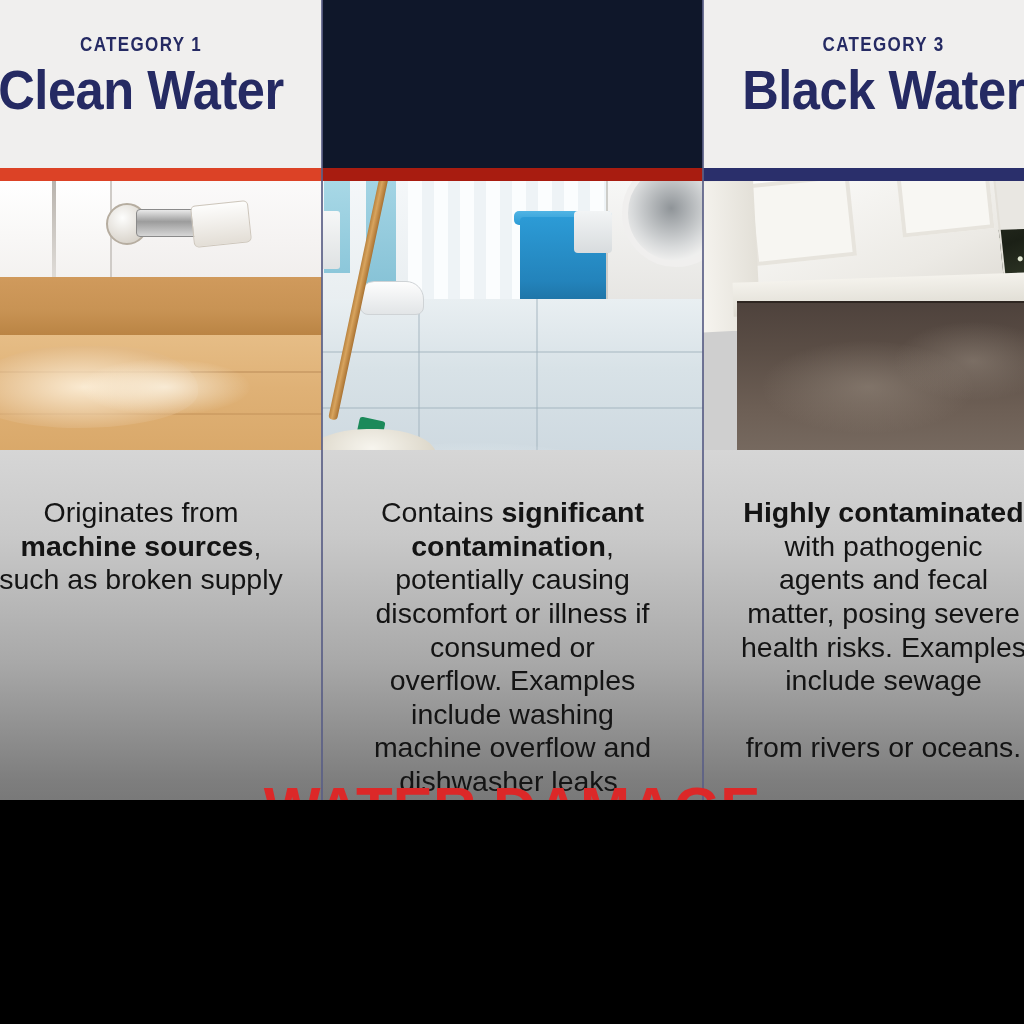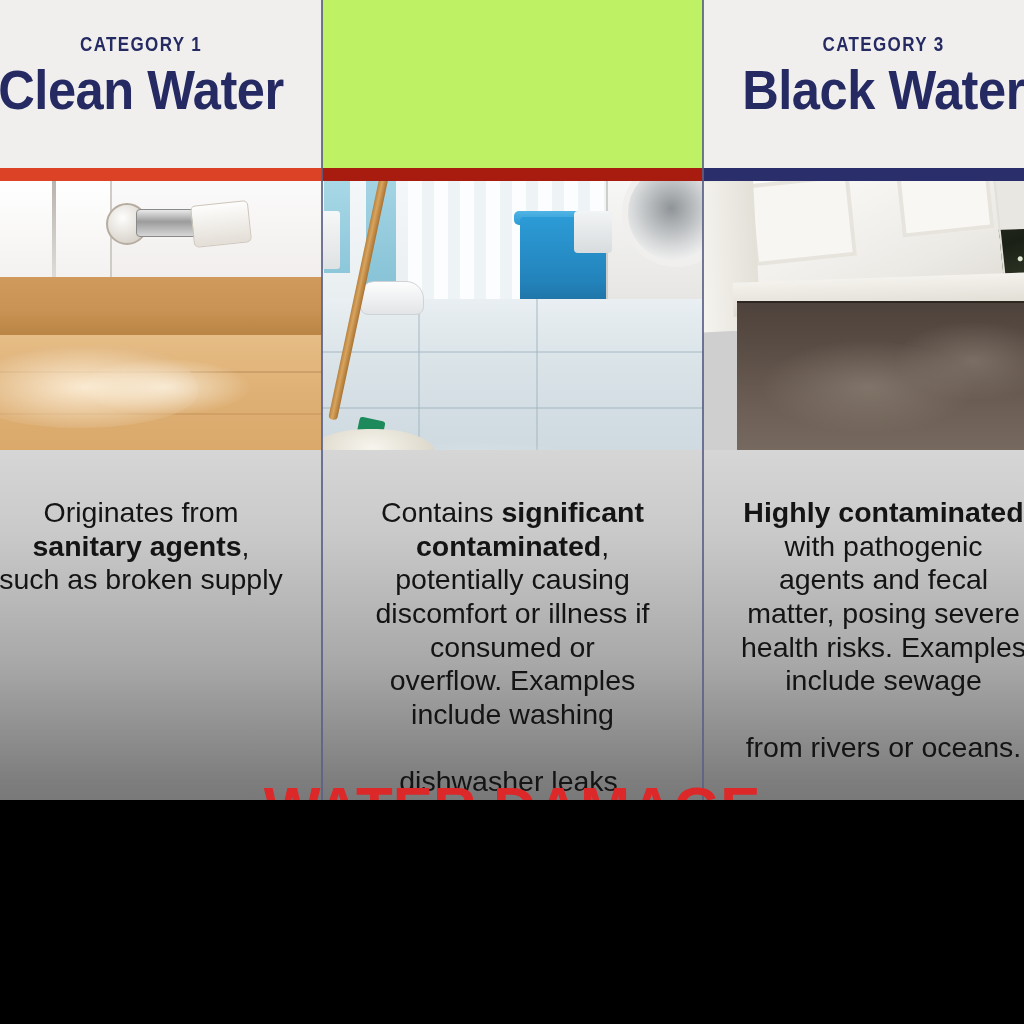--- a/index.html
+++ b/index.html
@@ -1,17 +1,17 @@
 <!DOCTYPE html>
 <html><head>
 <meta charset="utf-8">
 <style>
   html,body{margin:0;padding:0;background:#000;}
   body{width:1024px;height:1024px;overflow:hidden;font-family:"Liberation Sans",sans-serif;}
-  #stage{position:relative;width:1024px;height:800px;overflow:hidden;background:#bef264;}
+  #stage{position:relative;width:1024px;height:800px;overflow:hidden;background:#0f172a;}
 
   
   .col{position:absolute;top:0;bottom:0;overflow:hidden;}
   #col1{left:-40px;width:362px;}
   #col2{left:322px;width:381px;}
   #col3{left:703px;width:361px;}
 
   .divider{position:absolute;top:0;height:838px;width:2px;background:#5b5f86;z-index:6;opacity:.85;}
   #div1{left:321px;}
   #div2{left:702px;}
@@ -202,21 +202,21 @@
       <div class="ph" id="p1-knob"></div>
       <div class="ph" id="p1-skirt"></div>
       <div class="ph" id="p1-floor"></div>
       <div class="ph" id="p1-grain1"></div>
       <div class="ph" id="p1-grain2"></div>
       <div class="ph" id="p1-pool"></div>
       <div class="ph" id="p1-pool2"></div>
     </div>
 
     <div class="panel">
-      <p><span>Originates from</span><br><b>sanitary agents</b><span>,</span><br><span>such as broken supply</span><br></p>
+      <p><span>Originates from</span><br><b>machine sources</b><span>,</span><br><span>such as broken supply</span><br></p>
     </div>
   </div>
 
   <div class="col" id="col2">
     <div class="bar" style="background:#a81c10"></div>
 
     <div class="photo">
       <div class="ph" id="p2-bg"></div>
       <div class="ph" id="p2-curtain"></div>
       <div class="ph" id="p2-washer"></div>
@@ -234,21 +234,21 @@
       <div class="ph p2-gline" style="left:96px;top:118px;width:2px;height:156px;"></div>
       <div class="ph p2-gline" style="left:214px;top:118px;width:2px;height:156px;"></div>
       <div class="ph" id="p2-shoe"></div>
       <div class="ph" id="p2-wet"></div>
       <div class="ph" id="p2-mop-h"></div>
       <div class="ph" id="p2-mop-c"></div>
       <div class="ph" id="p2-mop-head"></div>
     </div>
 
     <div class="panel">
-      <p><span>Contains </span><b>significant</b><br><b>contaminated</b><span>,</span><br><span>potentially causing</span><br><span>discomfort or illness if</span><br><span>consumed or</span><br><span>overflow. Examples</span><br><span>include washing</span><br><br><span>dishwasher leaks.</span></p>
+      <p><span>Contains </span><b>significant</b><br><b>contamination</b><span>,</span><br><span>potentially causing</span><br><span>discomfort or illness if</span><br><span>consumed or</span><br><span>overflow. Examples</span><br><span>include washing</span><br><span>machine overflow and</span><br><span>dishwasher leaks.</span></p>
     </div>
   </div>
 
   <div class="col" id="col3">
     <div class="head">
       <div class="head-inner">
         <div class="cat-label">CATEGORY 3</div>
         <div class="cat-title">Black Water</div>
       </div>
     </div>

